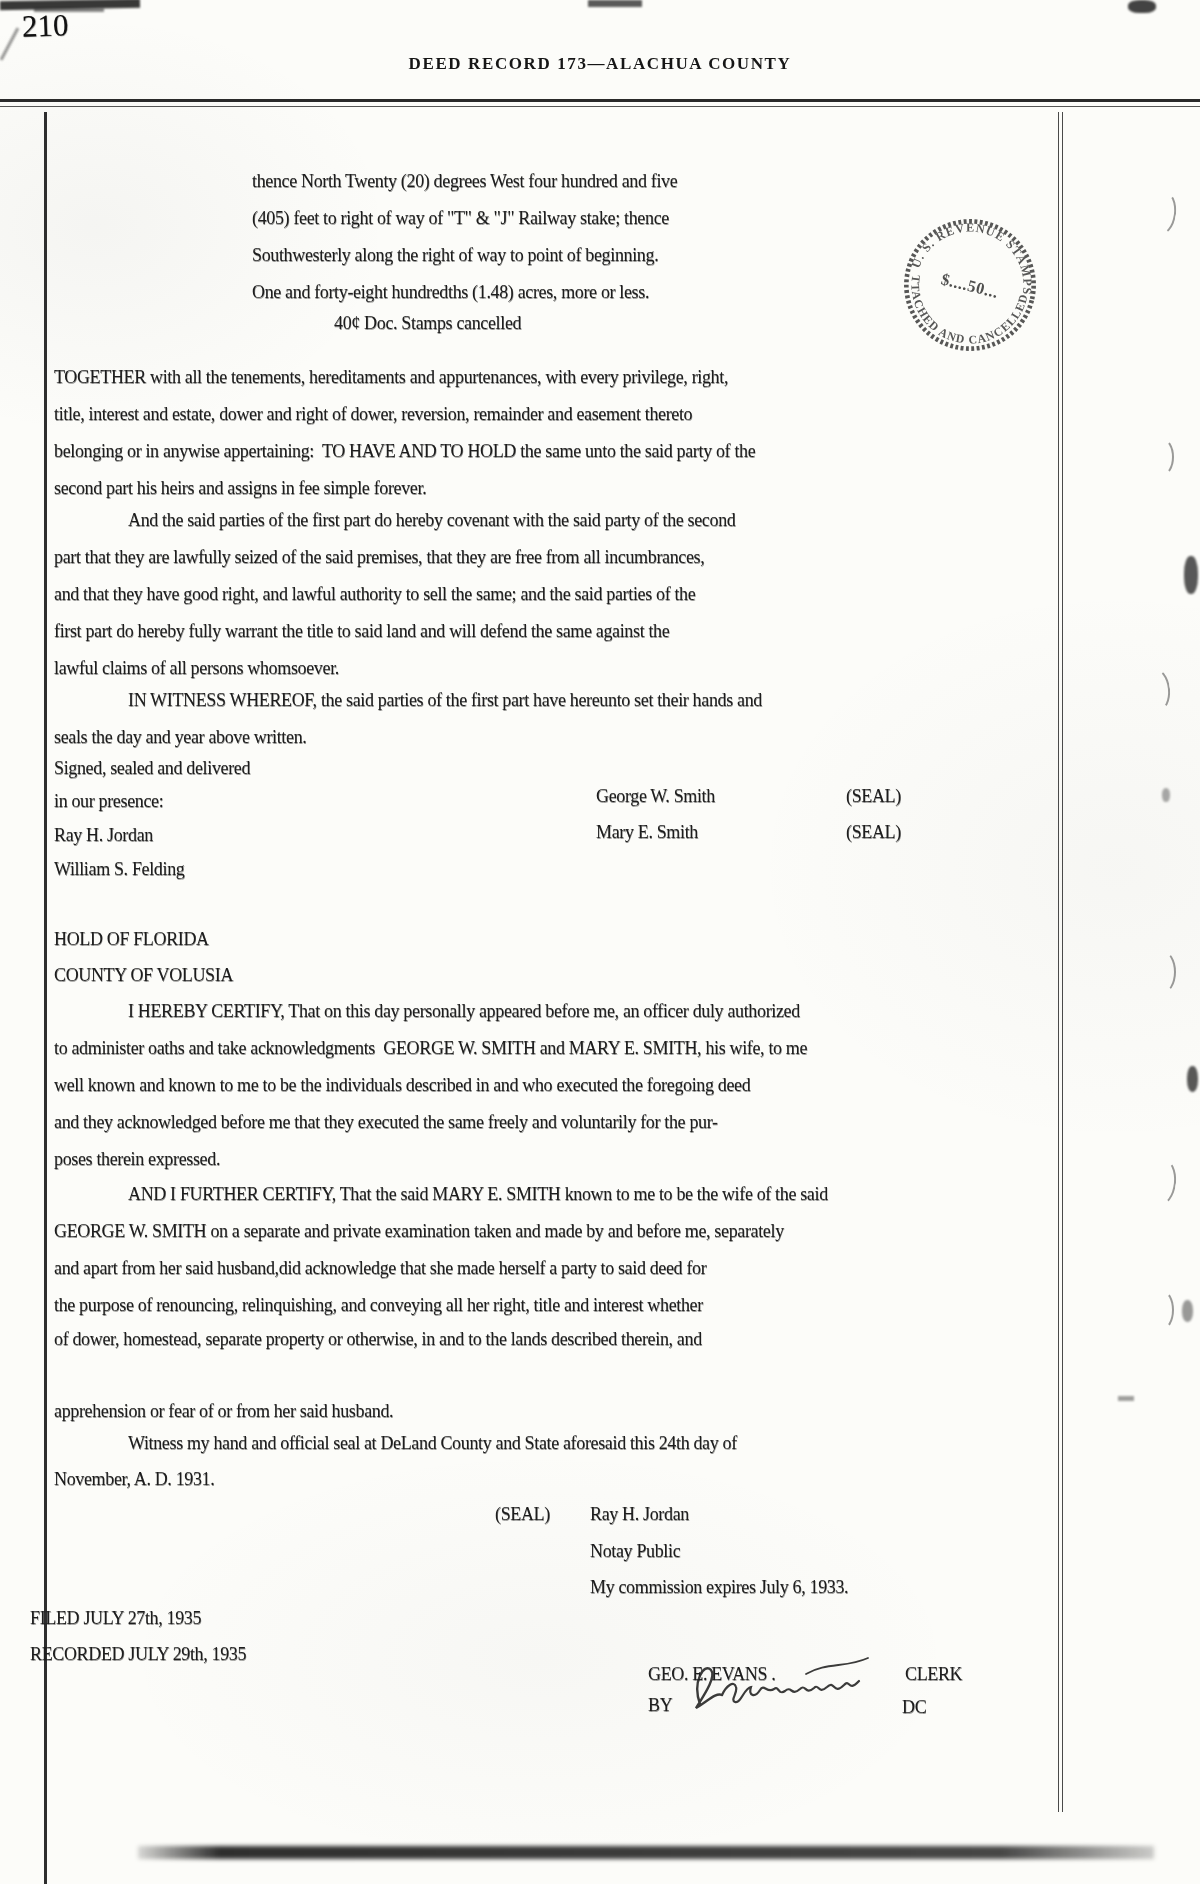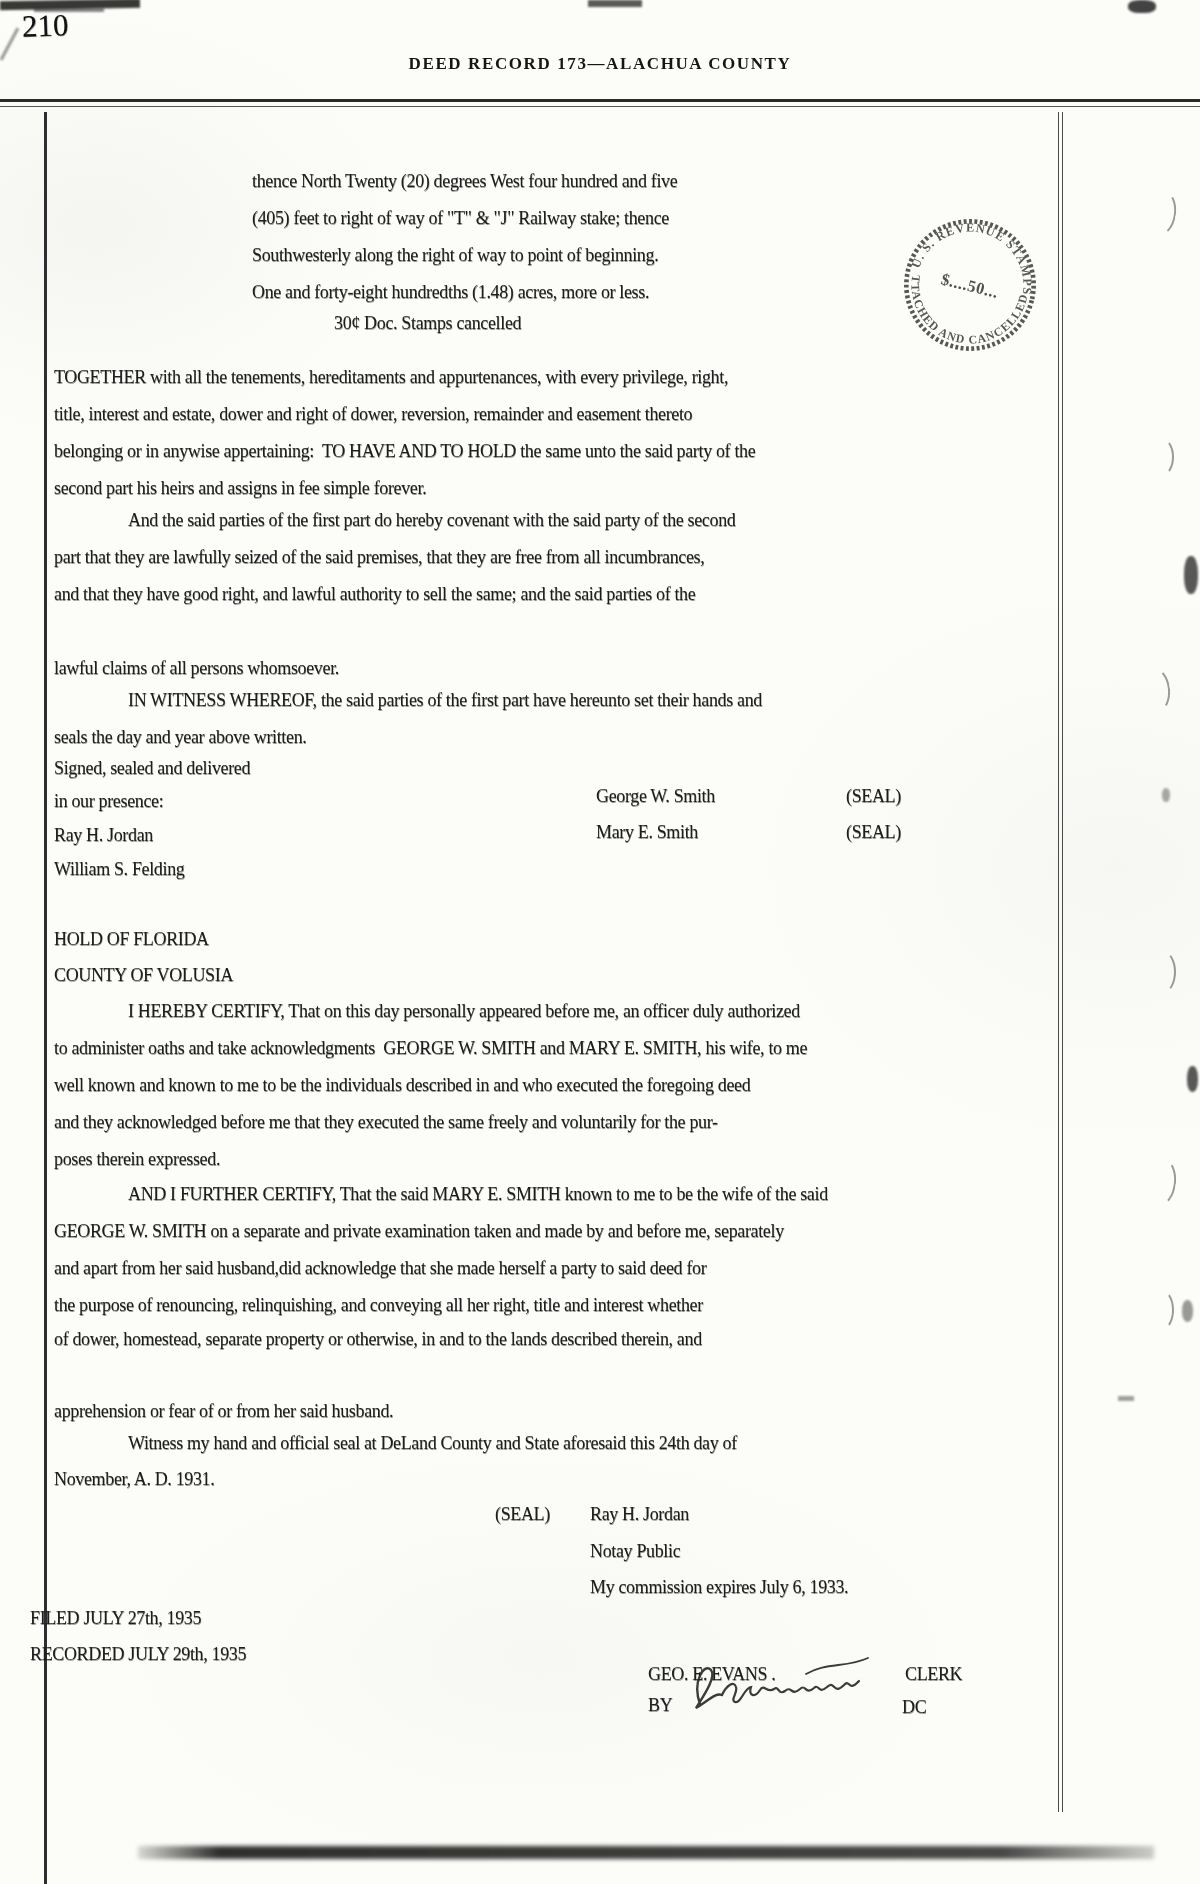--- a/index.html
+++ b/index.html
@@ -60,21 +60,21 @@
   <div class="rule" style="top:99px;height:3px"></div>
   <div class="rule" style="top:106px;height:1px;opacity:.8"></div>
 
   <div class="vline" style="left:44px;top:112px;width:2.5px;height:1772px"></div>
   <div class="vline-double" style="left:1058px;top:112px;height:1700px"></div>
 
   <div class="line" style="left:252px;top:170px">thence North Twenty (20) degrees West four hundred and five</div>
   <div class="line" style="left:252px;top:207px">(405) feet to right of way of "T" &amp; "J" Railway stake; thence</div>
   <div class="line" style="left:252px;top:244px">Southwesterly along the right of way to point of beginning.</div>
   <div class="line" style="left:252px;top:281px">One and forty-eight hundredths (1.48) acres, more or less.</div>
-  <div class="line" style="left:334px;top:312px">30¢ Doc. Stamps cancelled</div>
+  <div class="line" style="left:334px;top:312px">40¢ Doc. Stamps cancelled</div>
 
   <svg class="stamp-svg" width="154" height="154" viewBox="0 0 150 150">
     <g transform="rotate(14 75 75)" opacity="0.8">
       <circle cx="75" cy="75" r="62" fill="none" stroke="#2e2e2e" stroke-width="4.5" stroke-dasharray="2.8 2.4"></circle>
       <path id="stArcT" d="M 23,75 A 52,52 0 0 1 127,75" fill="none"></path>
       <path id="stArcB" d="M 18,75 A 57,57 0 0 0 132,75" fill="none"></path>
       <text font-size="12" font-weight="bold" letter-spacing="1" fill="#2e2e2e" font-family="Liberation Serif, serif" text-anchor="middle">
         <textPath href="#stArcT" startOffset="50%">U. S. REVENUE STAMPS</textPath>
       </text>
       <text font-size="11.5" font-weight="bold" letter-spacing="1" fill="#2e2e2e" font-family="Liberation Serif, serif" text-anchor="middle">
@@ -85,20 +85,21 @@
   </svg>
 
   <div class="line" style="left:54px;top:366px">TOGETHER with all the tenements, hereditaments and appurtenances, with every privilege, right,</div>
   <div class="line" style="left:54px;top:403px">title, interest and estate, dower and right of dower, reversion, remainder and easement thereto</div>
   <div class="line" style="left:54px;top:477px">second part his heirs and assigns in fee simple forever.</div>
   <div class="line" style="left:54px;top:440px">belonging or in anywise appertaining:  TO HAVE AND TO HOLD the same unto the said party of the</div>
 
   <div class="line" style="left:128px;top:509px">And the said parties of the first part do hereby covenant with the said party of the second</div>
   <div class="line" style="left:54px;top:546px">part that they are lawfully seized of the said premises, that they are free from all incumbrances,</div>
   <div class="line" style="left:54px;top:583px">and that they have good right, and lawful authority to sell the same; and the said parties of the</div>
+  <div class="line" style="left:54px;top:620px">first part do hereby fully warrant the title to said land and will defend the same against the</div>
   <div class="line" style="left:54px;top:657px">lawful claims of all persons whomsoever.</div>
 
   <div class="line" style="left:128px;top:689px">IN WITNESS WHEREOF, the said parties of the first part have hereunto set their hands and</div>
   <div class="line" style="left:54px;top:726px">seals the day and year above written.</div>
 
   <div class="line" style="left:54px;top:757px">Signed, sealed and delivered</div>
   <div class="line" style="left:54px;top:790px">in our presence:</div>
   <div class="line" style="left:596px;top:785px">George W. Smith</div>
   <div class="line" style="left:846px;top:785px">(SEAL)</div>
   <div class="line" style="left:54px;top:824px">Ray H. Jordan</div>

